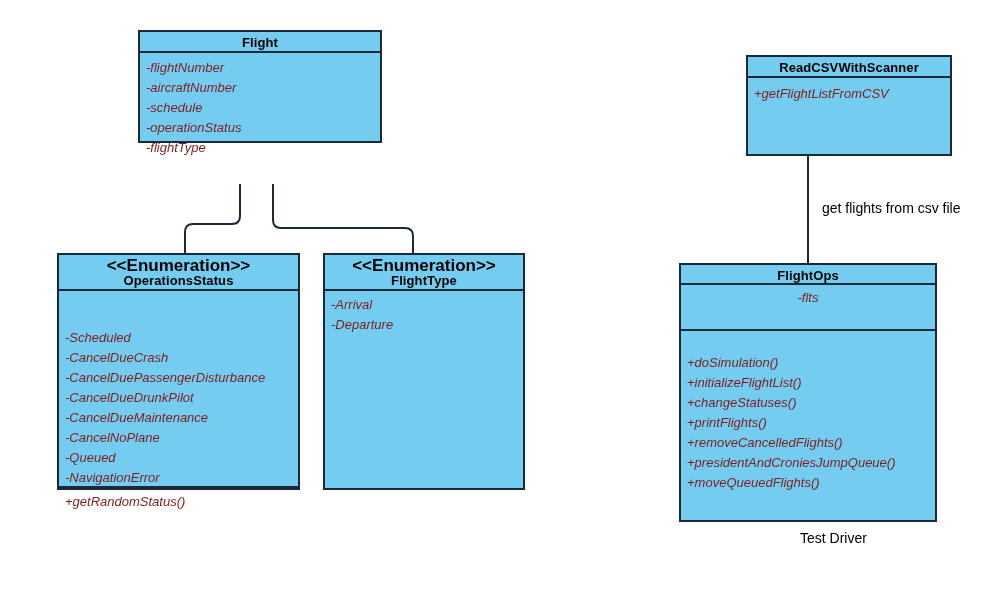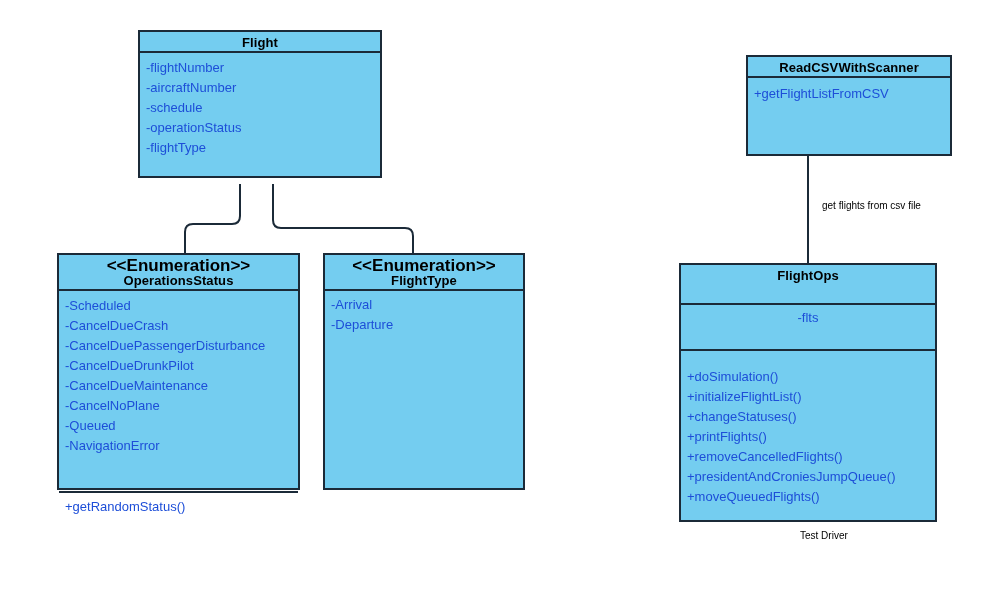--- a/index.html
+++ b/index.html
@@ -47,27 +47,28 @@
   }
   .uml-compartment {
     padding: 5px 6px 5px 6px;
     box-sizing: border-box;
   }
   .uml-compartment.divided {
     border-bottom: 2px solid #1b2a38;
   }
   .uml-member {
     font-size: 13px;
-    color: #1d4ed8;
+    color: #7f1d1d;
     line-height: 20px;
     white-space: nowrap;
+    font-style: italic;
   }
   .caption {
     position: absolute;
-    font-size: 10px;
+    font-size: 14px;
     color: #000000;
     white-space: nowrap;
   }
   svg.connectors {
     position: absolute;
     left: 0;
     top: 0;
     width: 994px;
     height: 590px;
     pointer-events: none;
@@ -85,39 +86,39 @@
 
   <svg class="connectors" viewBox="0 0 994 590">
 
     <path d="M 240,184 L 240,216 Q 240,224 232,224 L 193,224 Q 185,224 185,232 L 185,253"></path>
 
     <path d="M 273,184 L 273,220 Q 273,228 281,228 L 405,228 Q 413,228 413,236 L 413,253"></path>
 
     <line x1="808" y1="156" x2="808" y2="263"></line>
   </svg>
 
-  <div class="uml-box" style="left:138px; top:30px; width:244px; height:148px;">
+  <div class="uml-box" style="left:138px; top:30px; width:244px; height:113px;">
     <div class="uml-header" style="height:21px; line-height:15px;">
       <span class="cname">Flight</span>
     </div>
     <div class="uml-compartment">
       <div class="uml-member">-flightNumber</div>
       <div class="uml-member">-aircraftNumber</div>
       <div class="uml-member">-schedule</div>
       <div class="uml-member">-operationStatus</div>
       <div class="uml-member">-flightType</div>
     </div>
   </div>
 
   <div class="uml-box" style="left:57px; top:253px; width:243px; height:237px;">
     <div class="uml-header" style="height:36px;">
       <span class="stereo">&lt;&lt;Enumeration&gt;&gt;</span>
       <span class="cname">OperationsStatus</span>
     </div>
-    <div class="uml-compartment divided" style="height:202px; ">
+    <div class="uml-compartment divided" style="height:165px; margin-top:32px;">
       <div class="uml-member">-Scheduled</div>
       <div class="uml-member">-CancelDueCrash</div>
       <div class="uml-member">-CancelDuePassengerDisturbance</div>
       <div class="uml-member">-CancelDueDrunkPilot</div>
       <div class="uml-member">-CancelDueMaintenance</div>
       <div class="uml-member">-CancelNoPlane</div>
       <div class="uml-member">-Queued</div>
       <div class="uml-member">-NavigationError</div>
     </div>
     <div class="uml-compartment" style="padding-top:4px;">
@@ -141,27 +142,27 @@
       <span class="cname">ReadCSVWithScanner</span>
     </div>
     <div class="uml-compartment" style="padding-top:6px;">
       <div class="uml-member">+getFlightListFromCSV</div>
     </div>
   </div>
 
   <div class="caption" style="left:822px; top:200px;">get flights from csv file</div>
 
   <div class="uml-box" style="left:679px; top:263px; width:258px; height:259px;">
-    <div class="uml-header" style="height:40px; line-height:15px;">
+    <div class="uml-header" style="height:20px; line-height:15px;">
       <span class="cname">FlightOps</span>
     </div>
     <div class="uml-compartment divided" style="height:46px; padding-top:3px;text-align:center;">
       <div class="uml-member">-flts</div>
     </div>
-    <div class="uml-compartment" style="padding-top:16px;">
+    <div class="uml-compartment" style="padding-top:22px;">
       <div class="uml-member">+doSimulation()</div>
       <div class="uml-member">+initializeFlightList()</div>
       <div class="uml-member">+changeStatuses()</div>
       <div class="uml-member">+printFlights()</div>
       <div class="uml-member">+removeCancelledFlights()</div>
       <div class="uml-member">+presidentAndCroniesJumpQueue()</div>
       <div class="uml-member">+moveQueuedFlights()</div>
     </div>
   </div>
 

